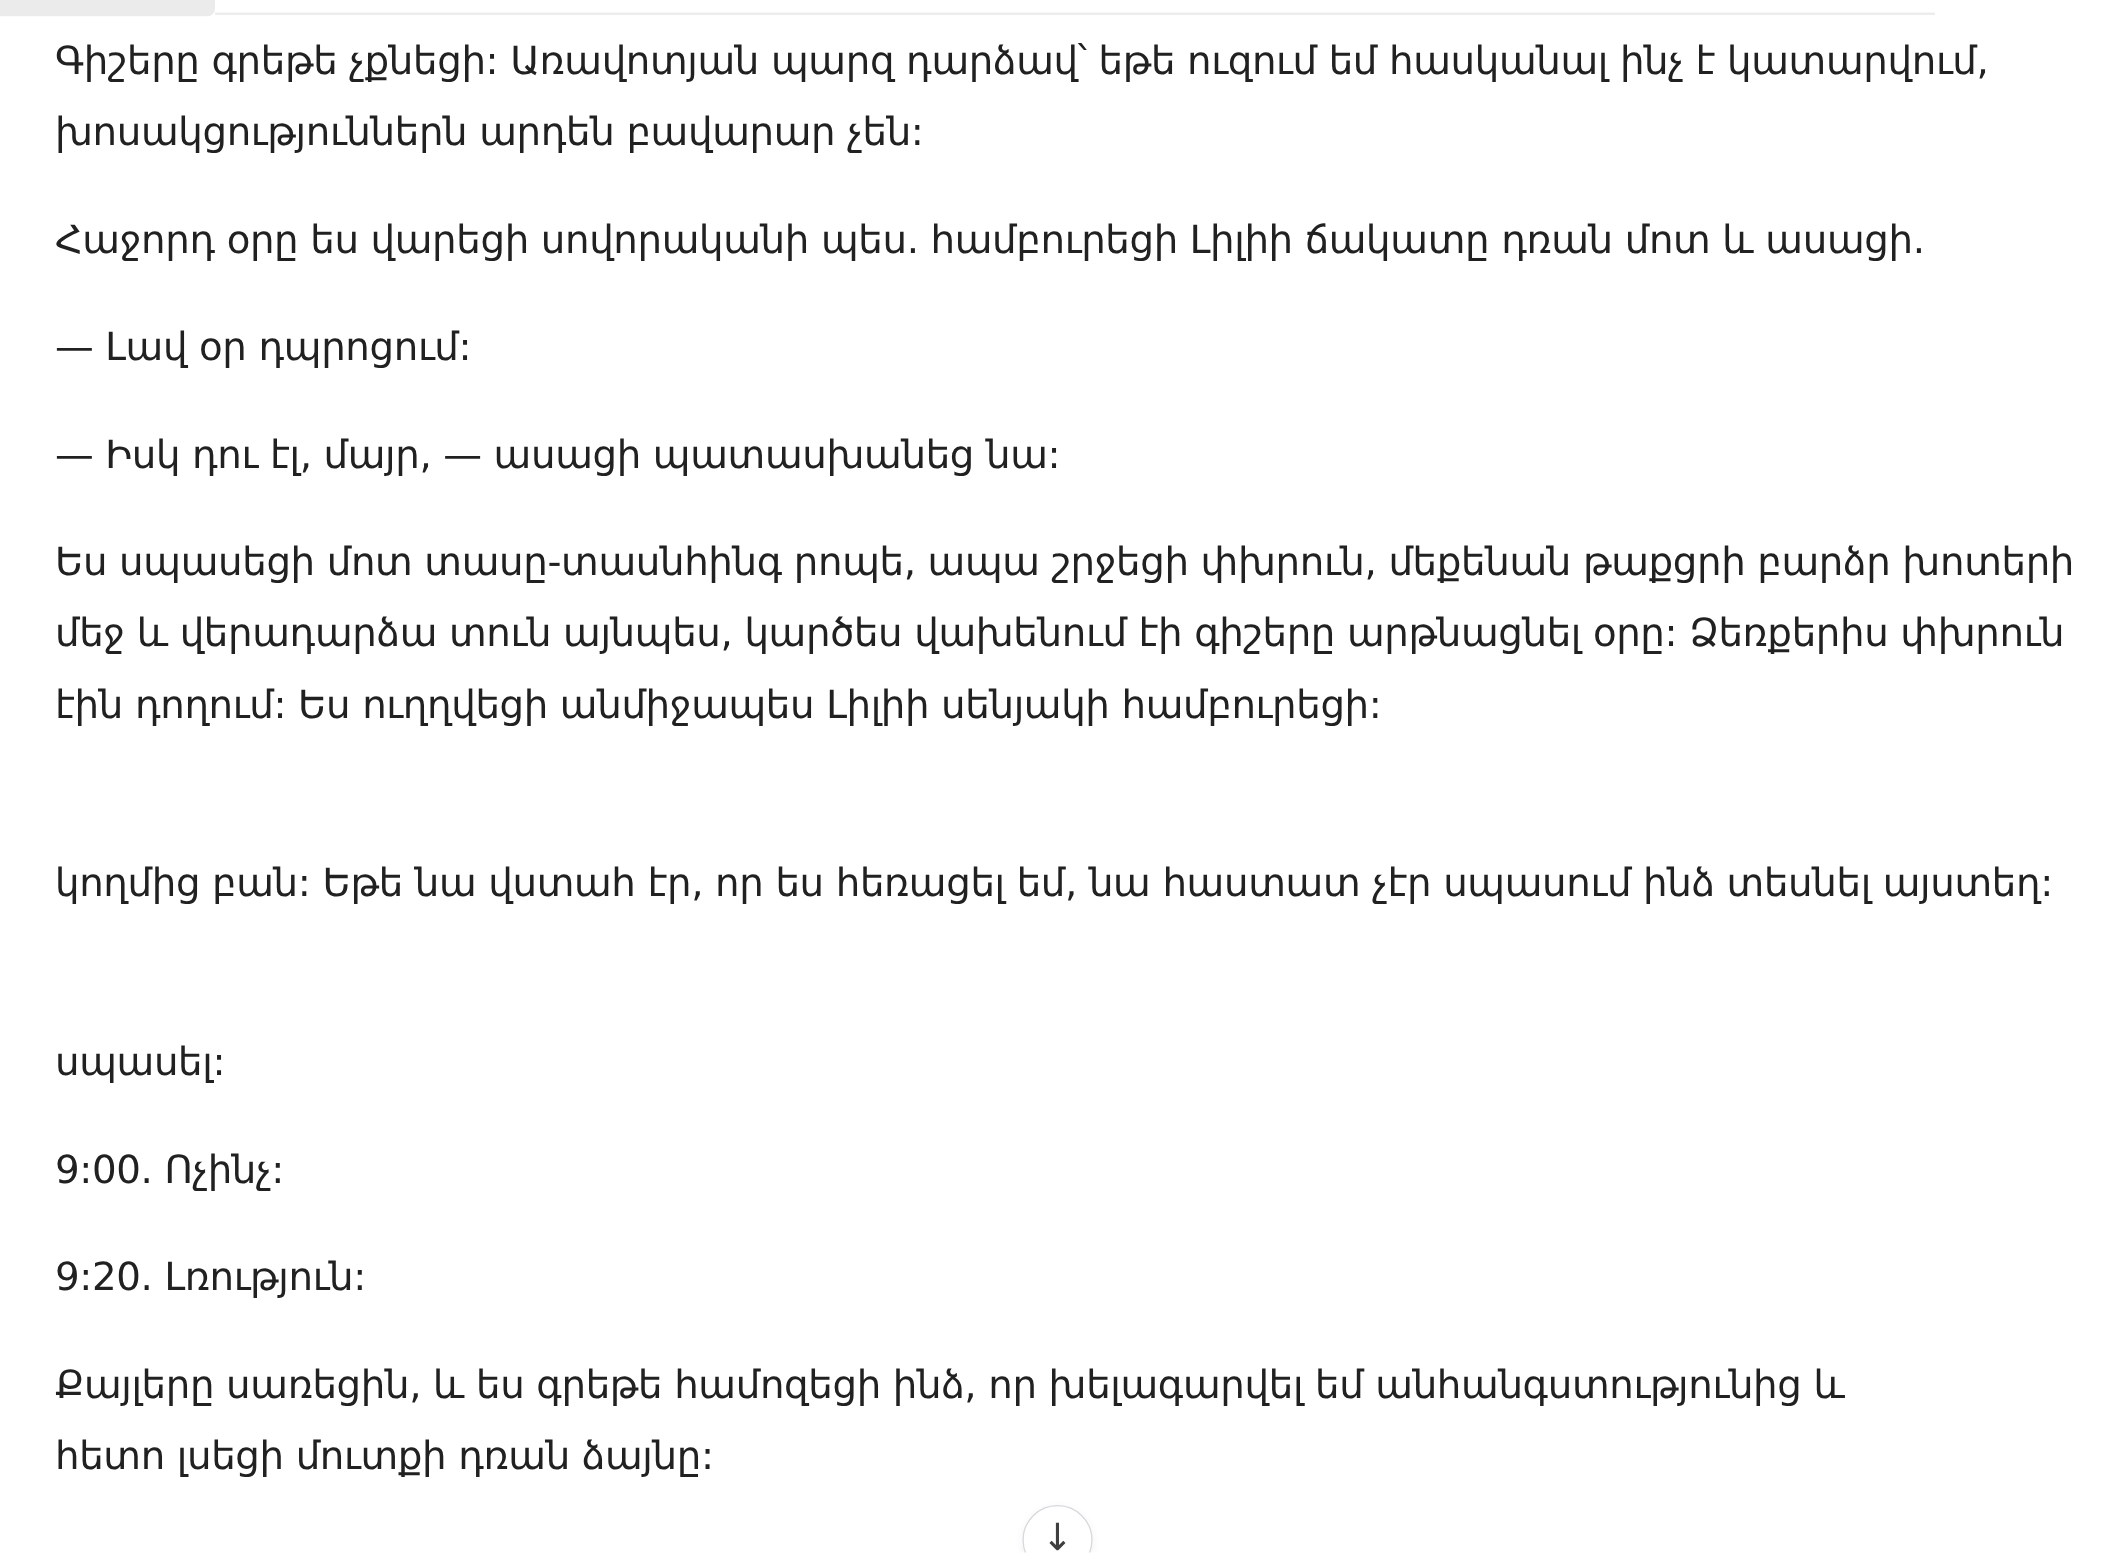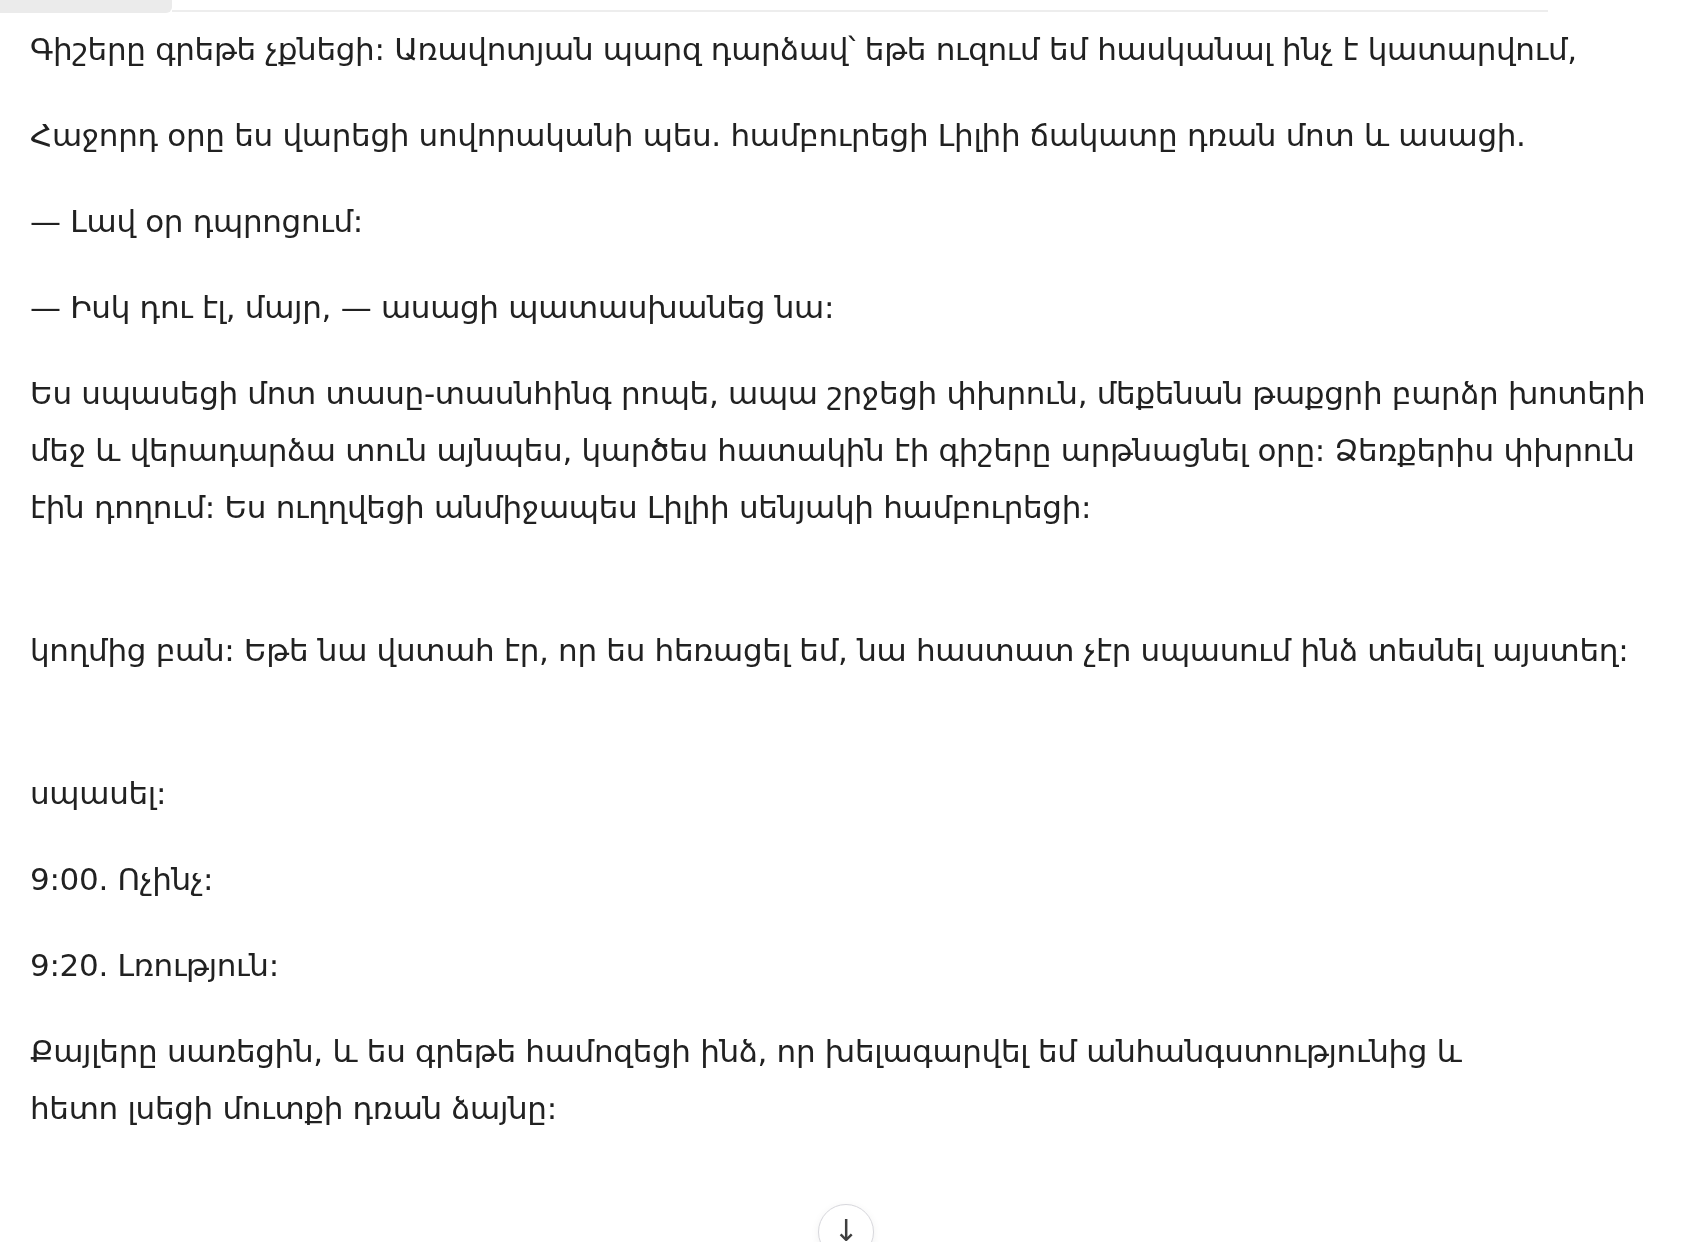--- a/index.html
+++ b/index.html
@@ -28,21 +28,21 @@
     width: 1376px; height: 2px;
     background: #ededed;
   }
   .story {
     position: absolute;
     left: 30px; top: 21px;
     width: 1630px;
     color: #212121;
   }
   .story p {
-    margin: 0 0 29px 0;
+    margin: 0 0 29px 14px;
     font-size: 31px;
     line-height: 57px;
     letter-spacing: -0.3px;
     white-space: nowrap;
   }
   .scroll-btn {
     position: absolute;
     left: 818px;
     top: 1204px;
     width: 56px;
@@ -65,25 +65,25 @@
     transform: translateY(-1px);
   }
 </style>
 </head>
 <body>
 
 <div class="top-partial-block"></div>
 <div class="top-hairline"></div>
 
 <div class="story">
-    <p><span>Գիշերը գրեթե չքնեցի: Առավոտյան պարզ դարձավ՝ եթե ուզում եմ հասկանալ ինչ է կատարվում,</span><br></p>
+    <p><span>Գիշերը գրեթե չքնեցի: Առավոտյան պարզ դարձավ՝ եթե ուզում եմ հասկանալ ինչ է կատարվում,</span><br><span>խոսակցություններն արդեն բավարար չեն:</span></p>
     <p><span>Հաջորդ օրը ես վարեցի սովորականի պես. համբուրեցի Լիլիի ճակատը դռան մոտ և ասացի.</span></p>
     <p><span>— Լավ օր դպրոցում:</span></p>
     <p><span>— Իսկ դու էլ, մայր, — ասացի պատասխանեց նա:</span></p>
-    <p><span>Ես սպասեցի մոտ տասը-տասնհինգ րոպե, ապա շրջեցի փխրուն, մեքենան թաքցրի բարձր խոտերի</span><br><span>մեջ և վերադարձա տուն այնպես, կարծես հատակին էի գիշերը արթնացնել օրը: Ձեռքերիս փխրուն</span><br><span>էին դողում: Ես ուղղվեցի անմիջապես Լիլիի սենյակի համբուրեցի:</span></p>
+    <p><span>Ես սպասեցի մոտ տասը-տասնհինգ րոպե, ապա շրջեցի փխրուն, մեքենան թաքցրի բարձր խոտերի</span><br><span>մեջ և վերադարձա տուն այնպես, կարծես վախենում էի գիշերը արթնացնել օրը: Ձեռքերիս փխրուն</span><br><span>էին դողում: Ես ուղղվեցի անմիջապես Լիլիի սենյակի համբուրեցի:</span></p>
     <p><br><span>կողմից բան: Եթե նա վստահ էր, որ ես հեռացել եմ, նա հաստատ չէր սպասում ինձ տեսնել այստեղ:</span></p>
     <p><br><span>սպասել:</span></p>
     <p><span>9:00. Ոչինչ:</span></p>
     <p><span>9:20. Լռություն:</span></p>
     <p><span>Քայլերը սառեցին, և ես գրեթե համոզեցի ինձ, որ խելագարվել եմ անհանգստությունից և</span><br><span>հետո լսեցի մուտքի դռան ձայնը:</span></p>
   </div>
 
 <div class="scroll-btn">
   <span class="arrow">↓</span>
 </div>

